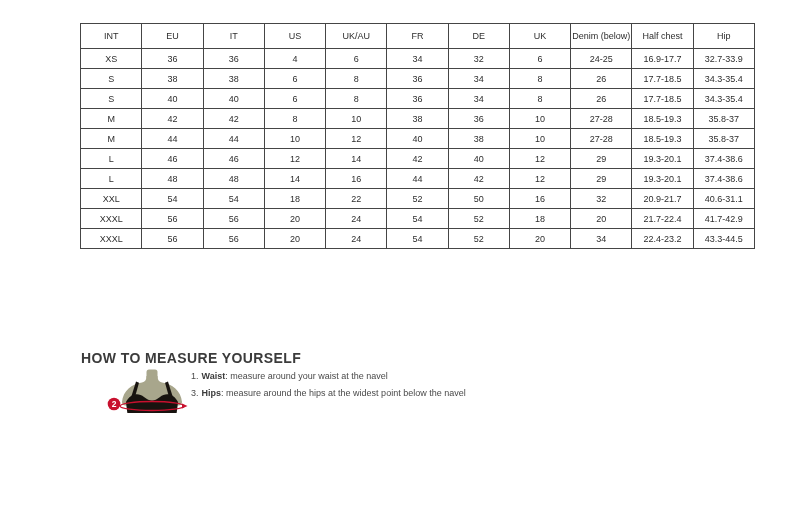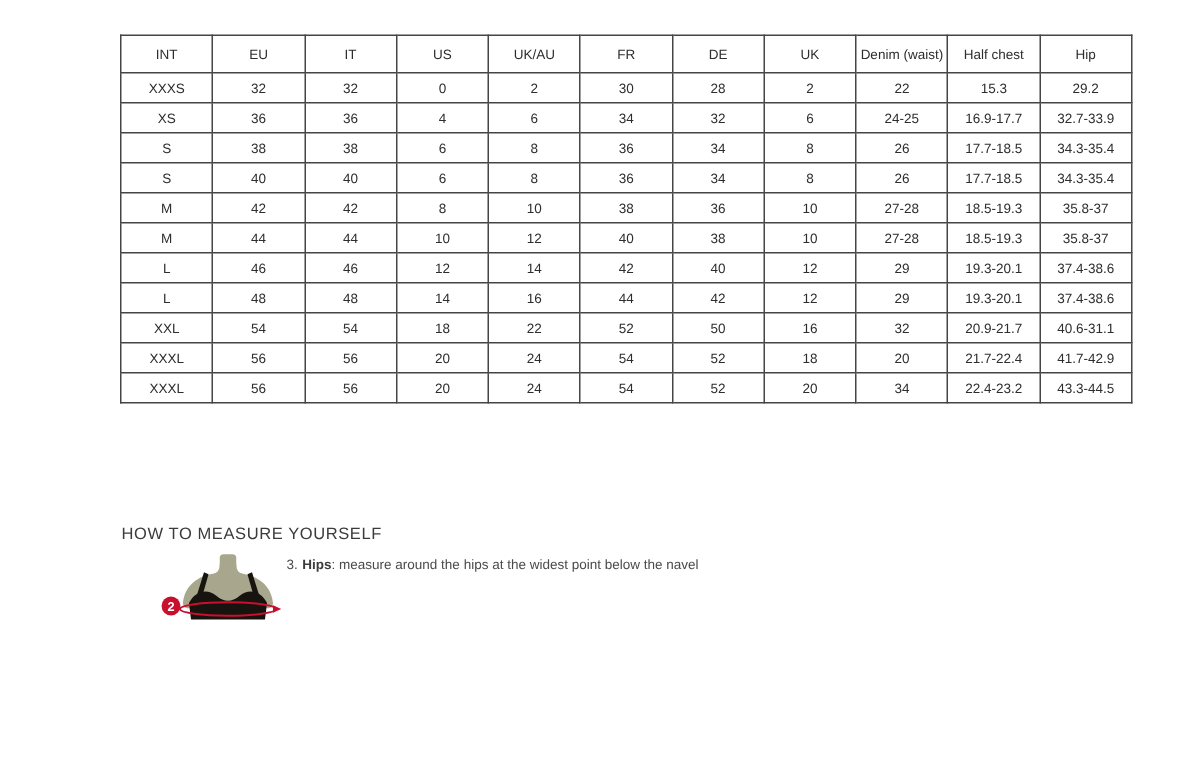--- a/index.html
+++ b/index.html
@@ -16,21 +16,21 @@
   #size-table th, #size-table td {
     border:1px solid #454545; text-align:center; vertical-align:middle;
     font-weight:400; padding:0; overflow:hidden; white-space:nowrap;
   }
   #size-table thead th { height:25px; }
   #size-table tbody td { height:20px; }
 
   
   .measure-heading {
     position:absolute; left:65px; top:350px;
-    font-size:11px; font-weight:400; color:#3b3b3b; letter-spacing:.4px;
+    font-size:14px; font-weight:700; color:#3b3b3b; letter-spacing:.4px;
   }
   .instructions { position:absolute; left:175px; top:368px; }
   .instructions .step {
     height:17px; line-height:17px; font-size:9px; color:#4a4a4a; white-space:nowrap;
   }
   .instructions .num { margin-right:3px; }
   .instructions .lbl { font-weight:700; color:#3c3c3c; }
 
   .mannequin { position:absolute; left:86px; top:369px; width:92px; height:111px; }
 </style>
@@ -43,39 +43,26 @@
     <thead>
       <tr>
           <th>INT</th>
           <th>EU</th>
           <th>IT</th>
           <th>US</th>
           <th>UK/AU</th>
           <th>FR</th>
           <th>DE</th>
           <th>UK</th>
-          <th>Denim (waist)</th>
+          <th>Denim (below)</th>
           <th>Half chest</th>
           <th>Hip</th>
         </tr>
     </thead>
     <tbody>
-        <tr>
-          <td>XXXS</td>
-          <td>32</td>
-          <td>32</td>
-          <td>0</td>
-          <td>2</td>
-          <td>30</td>
-          <td>28</td>
-          <td>2</td>
-          <td>22</td>
-          <td>15.3</td>
-          <td>29.2</td>
-        </tr>
         <tr>
           <td>XS</td>
           <td>36</td>
           <td>36</td>
           <td>4</td>
           <td>6</td>
           <td>34</td>
           <td>32</td>
           <td>6</td>
           <td>24-25</td>
@@ -250,17 +237,20 @@
         <circle cx="8.5" cy="82" r="6.3"></circle>
       </g>
       <text x="12" y="38" fill="#ffffff">2</text>
       <text x="72" y="63" fill="#ffffff">1</text>
       <text x="8.5" y="85" fill="#ffffff">3</text>
     </g>
   </svg>
 
   <div class="instructions">
     <div class="step">
+      <span class="num">1.</span><span class="lbl">Waist</span><span class="txt">: measure around your waist at the navel</span>
+    </div>
+    <div class="step">
       <span class="num">3.</span><span class="lbl">Hips</span><span class="txt">: measure around the hips at the widest point below the navel</span>
     </div>
   </div>
 
 </div>
 
 </body></html>

